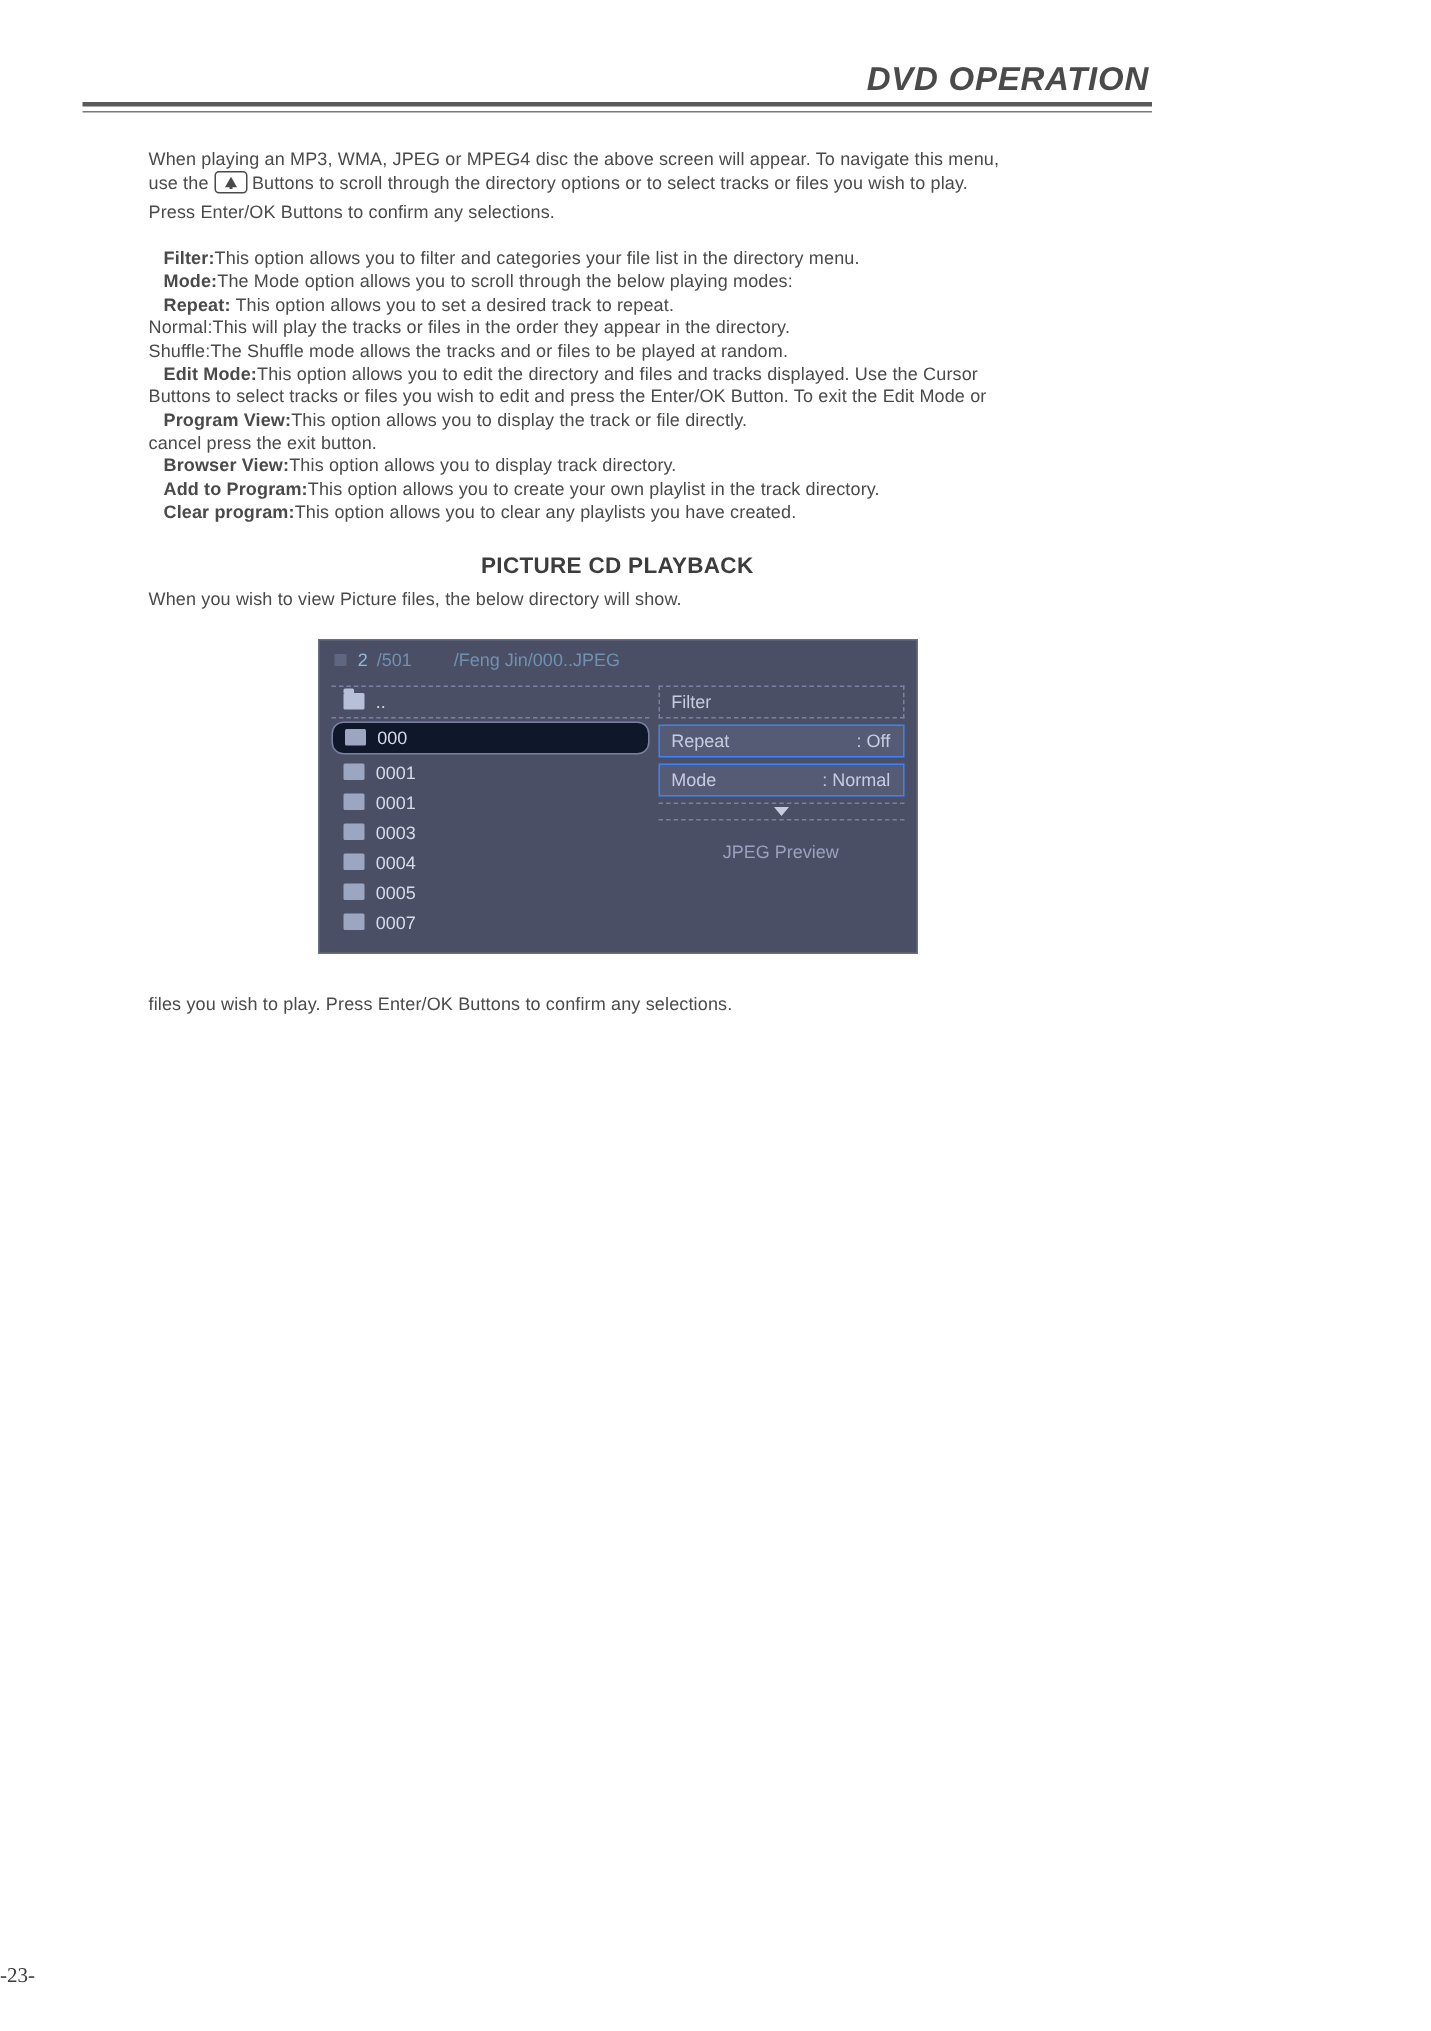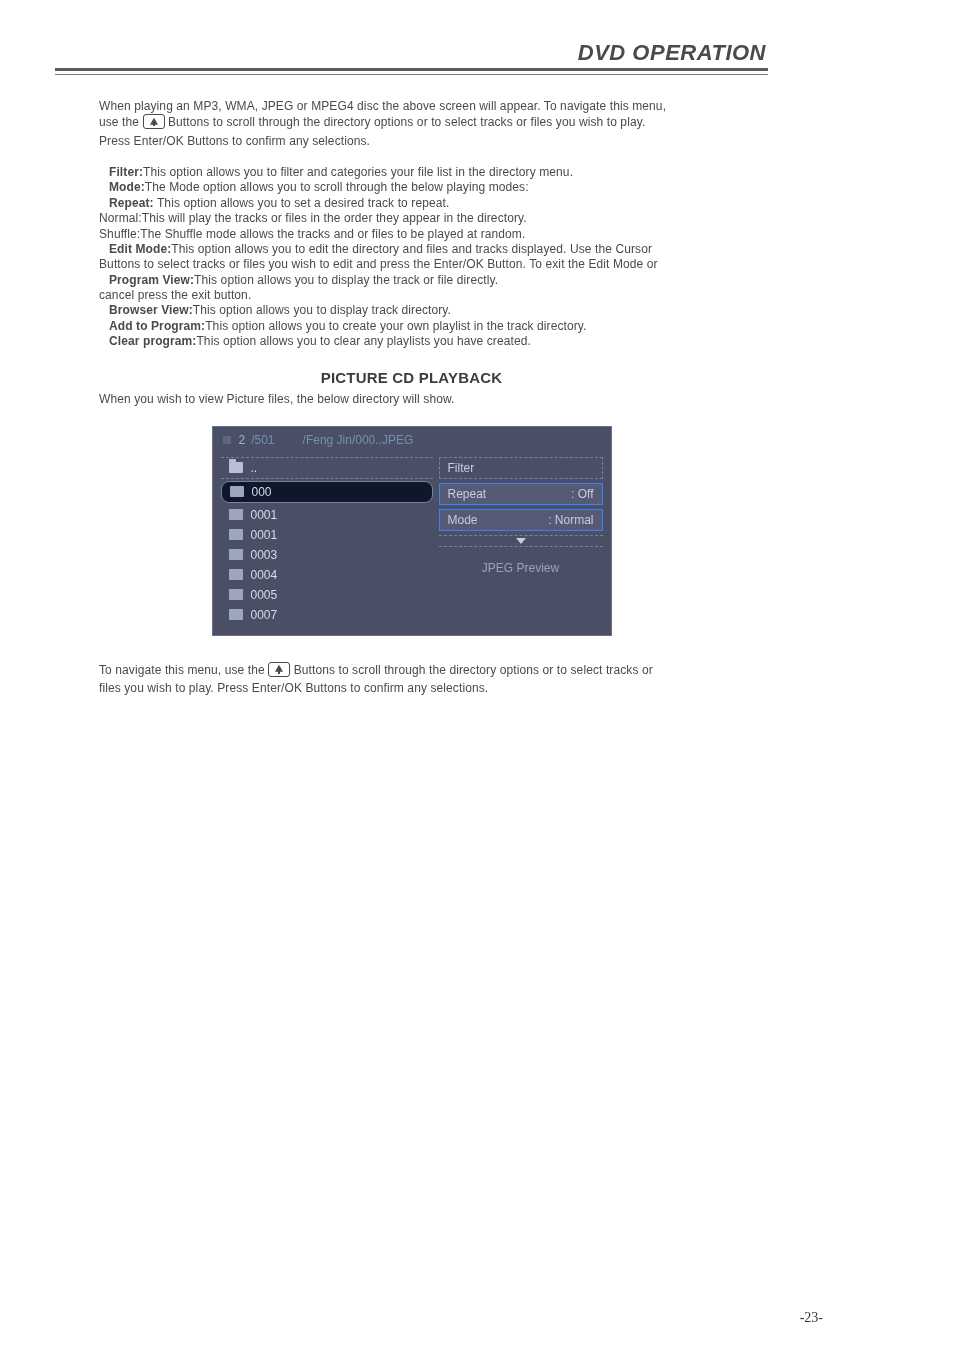--- a/index.html
+++ b/index.html
@@ -27,21 +27,21 @@
   .row.dashed-both { border-top: 1px dashed #7a80a0; border-bottom: 1px dashed #7a80a0; }
   .row.sel { background:#0f172a; border:1px solid #7a80a0; border-radius:8px; }
   .ficon { width:14px; height:11px; background:#b7c0d6; display:inline-block; border-radius:1px; position:relative; }
   .ficon.folder::before { content:""; position:absolute; top:-3px; left:0; width:7px; height:3px; background:#b7c0d6; border-radius:1px 1px 0 0; }
   .ficon.img { background:#9da6c0; }
   .rbox { background:#3a3e54; border:1px solid #3b82f6; color:#c6cde0; font-size:12px; padding:3px 8px; margin-bottom:4px; display:flex; justify-content:space-between; align-items:center; }
   .rbox.light { background:#565b75; }
   .rbox.dashed { border-style: dashed; border-color:#7a80a0; border-top:1px dashed #7a80a0; background: transparent; }
   .arrow-down { width:0; height:0; border-left:5px solid transparent; border-right:5px solid transparent; border-top:6px solid #c6cde0; margin: 2px auto 0 auto; }
   .preview { text-align:center; color:#9aa2bd; font-size:12px; padding: 14px 0 10px 0; }
-  .footer-pg { position:absolute; bottom: 28px; left:0; width:100%; text-align:right; font-size:14px; color:#3a3a3a; font-family: "Times New Roman", serif; }
+  .footer-pg { position:absolute; bottom: 28px; left:0; width:100%; text-align:left; font-size:14px; color:#3a3a3a; font-family: "Times New Roman", serif; }
   .inline-icon { display:inline-block; vertical-align: -3px; }
   .btn-icon { display:inline-block; width:22px; height:15px; border:1.4px solid #4a4a4a; border-radius:3px; position:relative; }
   .btn-icon .arr { position:absolute; left:50%; top:50%; width:0; height:0; transform:translate(-50%,-60%); border-left:4px solid transparent; border-right:4px solid transparent; border-bottom:7px solid #4a4a4a; }
   .btn-icon .stem { position:absolute; left:50%; bottom:2px; width:2px; height:3px; background:#4a4a4a; transform:translateX(-50%); }
 </style>
 </head>
 <body>
 
 <div class="page">
 
@@ -139,25 +139,18 @@
             <div style="border-top:1px dashed #7a80a0;">
               <div class="arrow-down"></div>
             </div>
             <div style="border-top:1px dashed #7a80a0; margin-top:2px;"></div>
             <div class="preview">JPEG Preview</div>
           </div>
         </div>
       </div>
     </div>
 
-    <div class="p">
-      <span>To navigate this menu, use the </span>
-      <span class="inline-icon">
-        <span class="btn-icon"><span class="arr"></span><span class="stem"></span></span>
-      </span>
-      <span> Buttons to scroll through the directory options or to select tracks or</span>
-    </div>
     <div class="p">files you wish to play. Press Enter/OK Buttons to confirm any selections.</div>
 
   </div>
 
   <div class="footer-pg">-23-</div>
 </div>
 
 </body></html>

